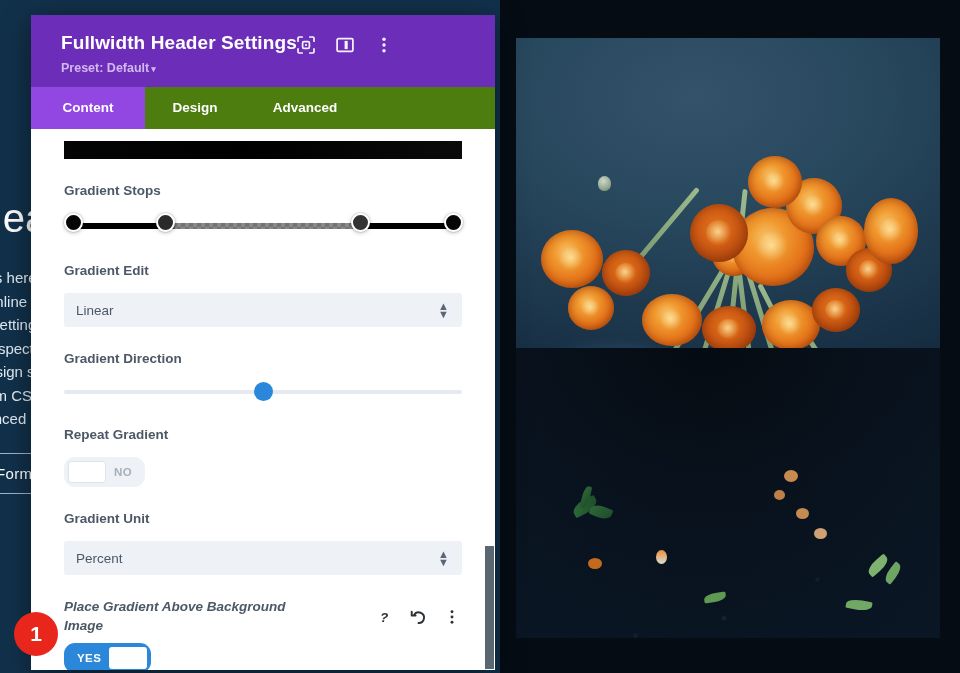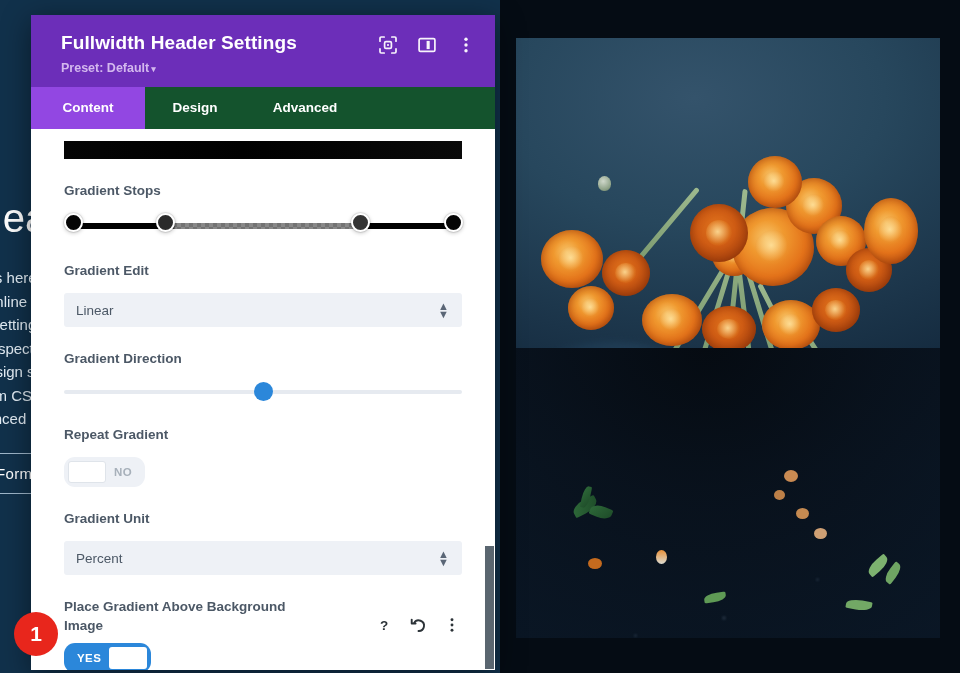--- a/index.html
+++ b/index.html
@@ -118,35 +118,35 @@
   
   .modal {
     position:absolute; left:31px; top:15px; width:464px; height:655px;
     background:#ffffff;
     box-shadow:0 6px 28px rgba(0,0,0,.45);
     overflow:hidden;
     display:flex; flex-direction:column;
   }
   .modal-header {
     background:#6c2eb9; padding:16px 20px 12px 30px;
-    display:flex; align-items:flex-start; justify-content:space-between;
+    display:flex; align-items:flex-start; justify-content:flex-start;
     flex:0 0 auto;
   }
   .modal-title {
     color:#ffffff; font-size:19px; font-weight:700; line-height:24px; letter-spacing:.1px;
   }
   .modal-preset {
     color:#d3b8ee; font-size:12.5px; font-weight:700; margin-top:6px;
   }
   .caret { font-size:9px; margin-left:2px; }
   .header-icons { display:flex; align-items:center; gap:21px; padding-top:5px; }
   .hicon { width:18px; height:18px; opacity:.95; cursor:pointer; display:block; }
 
   .tabs {
-    background:#14532d; display:flex; flex:0 0 auto;
+    background:#4d7c0f; display:flex; flex:0 0 auto;
   }
   .tab {
     color:#ffffff; font-size:13.5px; font-weight:700;
     padding:13px 0 14px 0; cursor:pointer; text-align:center;
   }
   .tab.t0 { width:114px; background:#9247e2; }
   .tab.t1 { width:100px; }
   .tab.t2 { width:120px; }
 
   .modal-body {
@@ -221,21 +221,21 @@
   }
   .toggle .tlabel {
     font-size:11.5px; font-weight:700; color:#a7b0ba; padding:0 13px 0 4px;
     letter-spacing:.4px;
   }
   .toggle.on { background:#2b87da; }
   .toggle.on .tlabel { color:#ffffff; padding:0 4px 0 13px; order:-1; }
   .toggle.on .knob { border-color:rgba(255,255,255,.6); }
 
   .last-field { margin-top:22px; position:relative; }
-  .last-head { display:flex; align-items:flex-end; justify-content:space-between; }
+  .last-head { display:flex; align-items:center; justify-content:space-between;font-style:italic; }
   .last-label {
     font-size:13.5px; color:#4c5866; font-weight:600; line-height:19px; width:255px;
   }
   .row-icons { display:flex; align-items:center; gap:14px; padding-top:2px; }
   .ricon {
     width:20px; height:20px; display:flex; align-items:center; justify-content:center;
     color:#2c3338; cursor:pointer;
   }
   .ricon svg { display:block; }
 

